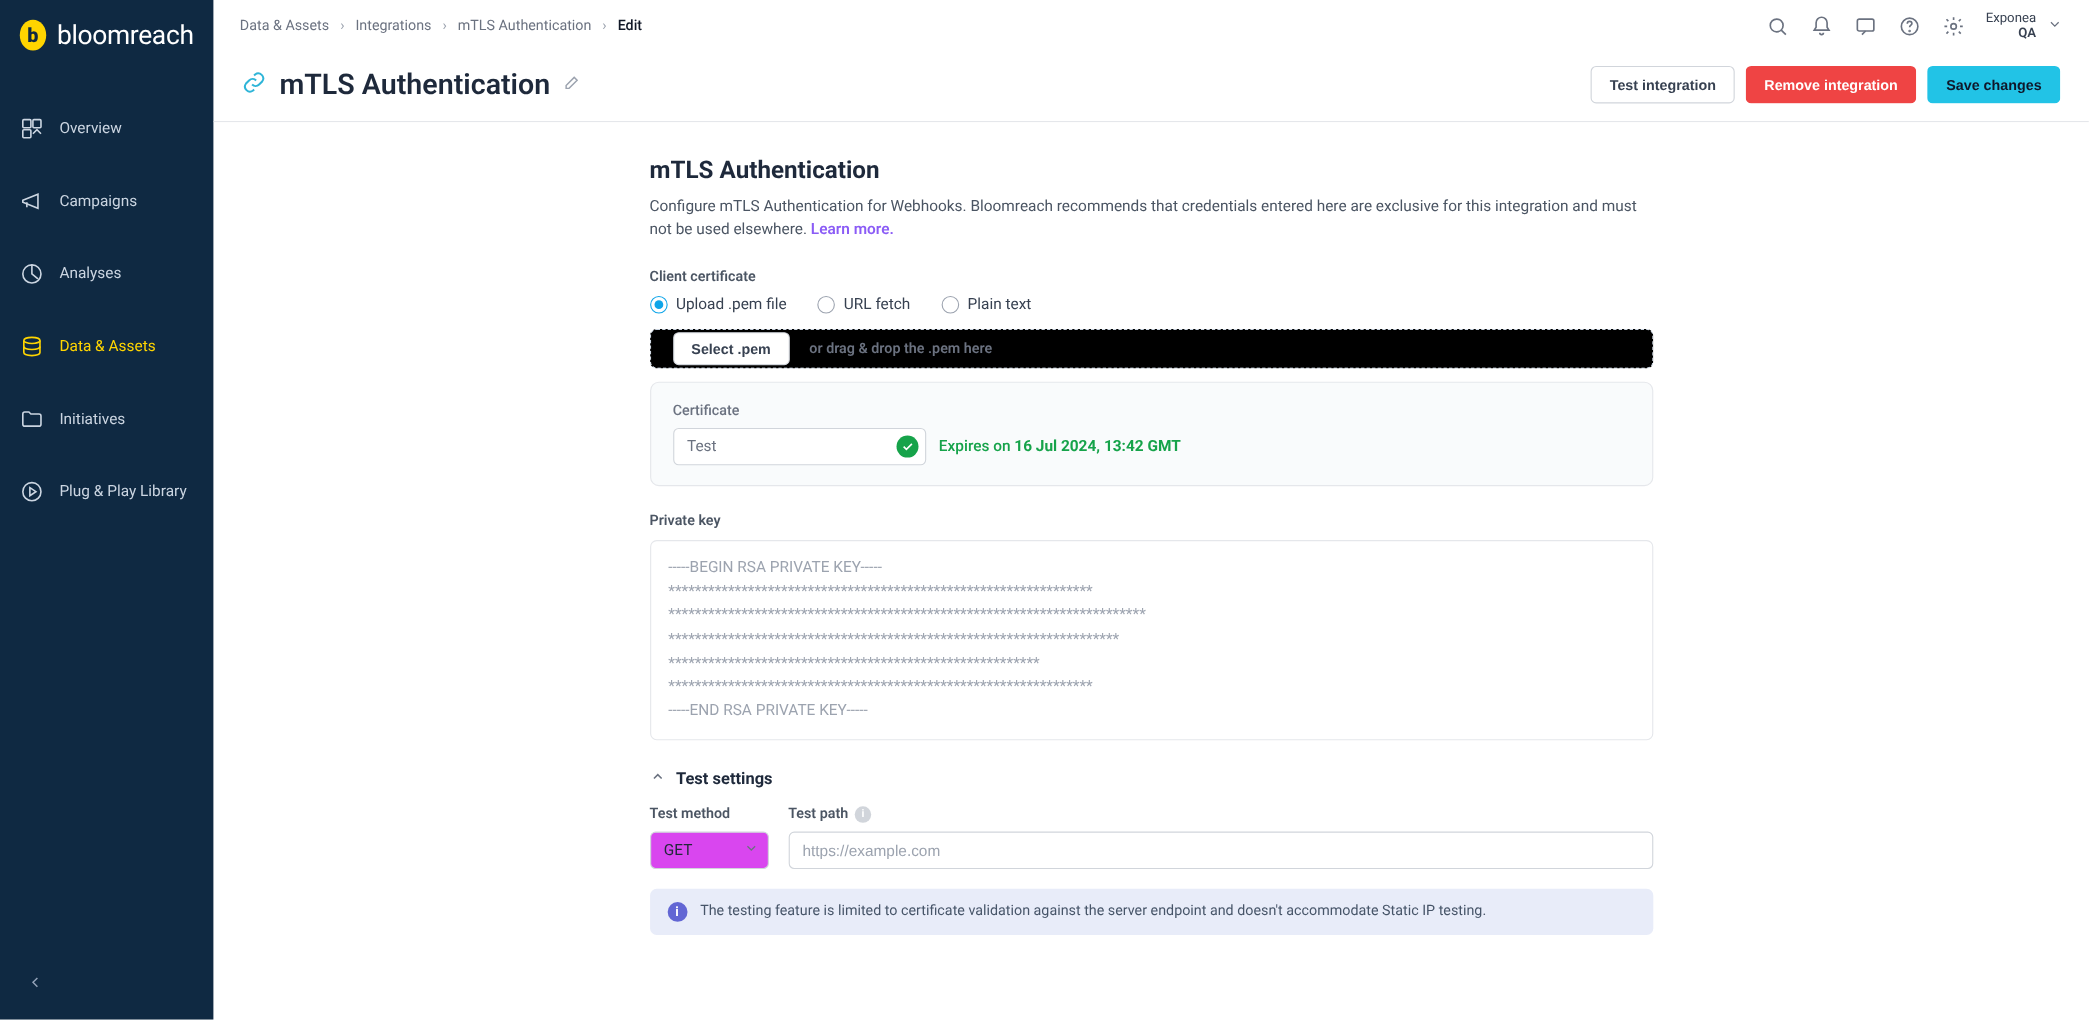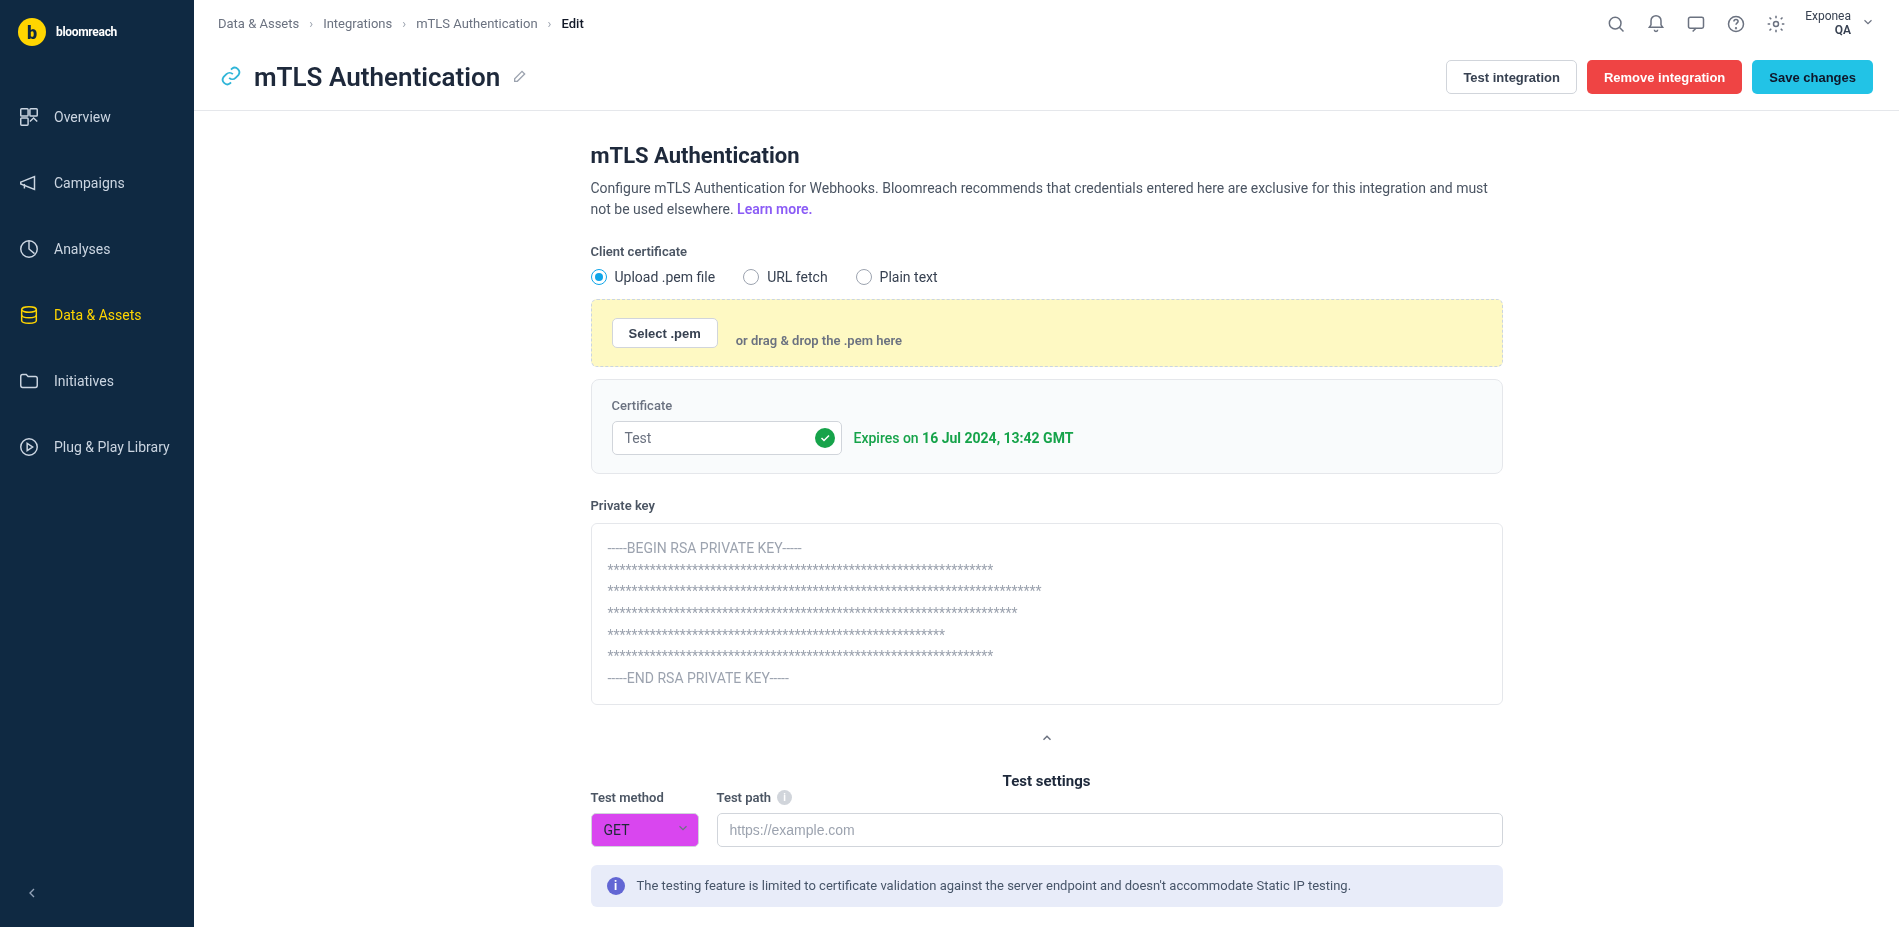--- a/index.html
+++ b/index.html
@@ -2,21 +2,21 @@
 <html><head>
 <meta charset="utf-8">
 <style>
 * { box-sizing: border-box; margin: 0; padding: 0; }
 body { font-family: -apple-system, BlinkMacSystemFont, "Segoe UI", Roboto, sans-serif; font-size: 14px; color: #1f2937; background: #fff; height: 927px; width: 1899px; overflow: hidden; display: flex; }
 
 
 .sidebar { width: 194px; background: #0f2942; color: #fff; display: flex; flex-direction: column; height: 100%; flex-shrink: 0; padding-top: 14px; }
 .logo-wrap { display: flex; align-items: center; gap: 10px; padding: 4px 18px 18px; }
 .logo-badge { width: 28px; height: 28px; border-radius: 50%; background: #ffd500; display: flex; align-items: center; justify-content: center; color: #0f2942; font-weight: 900; font-size: 18px; }
-.logo-text { font-size: 12px; font-weight: 700; letter-spacing: -0.3px; }
+.logo-text { font-size: 24px; font-weight: 400; letter-spacing: -0.3px; }
 .nav { padding-top: 28px; display: flex; flex-direction: column; gap: 16px; }
 .nav-item { display: flex; align-items: center; gap: 14px; padding: 14px 18px; cursor: pointer; color: #cbd5e1; font-size: 14px; }
 .nav-item.active { color: #ffd500; }
 .nav-item .icon { width: 22px; height: 22px; flex-shrink: 0; display: flex; align-items: center; justify-content: center; }
 .nav-item svg { width: 22px; height: 22px; stroke: currentColor; fill: none; stroke-width: 1.6; }
 .sidebar-footer { margin-top: auto; padding: 14px 18px 20px; }
 .collapse-btn { width: 28px; height: 28px; display:flex; align-items:center; justify-content:center; cursor:pointer; color:#94a3b8; }
 
 
 .main { flex: 1; display: flex; flex-direction: column; height: 100%; overflow: hidden; }
@@ -54,34 +54,34 @@
 .section-desc a { color:#8b5cf6; font-weight:600; text-decoration:none; }
 
 .field-label { color:#4b5563; font-size: 13px; font-weight:600; margin-top: 24px; margin-bottom: 10px; display:block; }
 
 .radio-row { display:flex; gap: 28px; margin-bottom: 14px; }
 .radio-opt { display:flex; align-items:center; gap:8px; cursor:pointer; font-size:14px; color:#374151; }
 .radio-dot { width:16px; height:16px; border-radius:50%; border:1.5px solid #9ca3af; display:flex; align-items:center; justify-content:center; }
 .radio-opt.selected .radio-dot { border-color:#0ea5e9; }
 .radio-opt.selected .radio-dot::after { content:""; width:8px; height:8px; border-radius:50%; background:#0ea5e9; }
 
-.dropzone { border:1px dashed #cbd5e1; border-radius:6px; padding: 18px 20px; display:flex; align-items:flex-end; gap:18px; background:#fef9c3; }
+.dropzone { border:1px dashed #cbd5e1; border-radius:6px; padding: 2px 20px; display:flex; align-items:center; gap:18px; background:#000000; }
 .drop-text { color:#6b7280; font-weight:600; font-size:13px; }
 
 .cert-card { border:1px solid #e5e7eb; border-radius:8px; background:#f9fbfc; padding: 18px 20px; margin-top: 12px; }
 .cert-label { color:#6b7280; font-size:13px; font-weight:500; margin-bottom:8px; }
 .cert-row { display:flex; align-items:center; gap:12px; }
 .cert-input { width: 230px; height: 34px; border:1px solid #d1d5db; border-radius:5px; background:#fff; padding:0 38px 0 12px; font-size:14px; color:#6b7280; position:relative; display:flex; align-items:center; }
 .cert-badge { position:absolute; right:6px; top:50%; transform:translateY(-50%); width:20px; height:20px; border-radius:50%; background:#16a34a; display:flex; align-items:center; justify-content:center; color:#fff; }
 .expires { color:#16a34a; font-size:14px; font-weight:500; }
 .expires b { font-weight:700; }
 
 .key-box { border:1px solid #e5e7eb; border-radius:6px; padding: 14px 16px; font-family: inherit; font-size:14px; color:#9ca3af; line-height:1.55; white-space:pre-wrap; word-break:break-all; min-height:140px; }
 
-.collapsible-header { display:flex; align-items:center; gap:24px; margin-top:26px; cursor:pointer;flex-direction:column; }
+.collapsible-header { display:flex; align-items:center; gap:10px; margin-top:26px; margin-bottom:16px; cursor:pointer; }
 .collapsible-header .chev { color:#6b7280; }
 .collapsible-header .title { font-size:15px; font-weight:700; color:#1e293b; }
 
 .test-row { display:flex; gap:18px; align-items:flex-end; }
 .test-col-sm { width:108px; }
 .test-col-lg { flex:1; }
 .sub-label { font-size:13px; font-weight:600; color:#4b5563; margin-bottom:8px; display:flex; align-items:center; gap:6px; }
 .info-dot { width:15px; height:15px; border-radius:50%; background:#d1d5db; color:#fff; display:inline-flex; align-items:center; justify-content:center; font-size:10px; font-weight:700; }
 .select-box { height:34px; border:1px solid #d1d5db; border-radius:5px; padding:0 28px 0 12px; display:flex; align-items:center; font-size:14px; position:relative; background:#d946ef; cursor:pointer; }
 .select-box .sel-chev { position:absolute; right:8px; color:#6b7280; }

